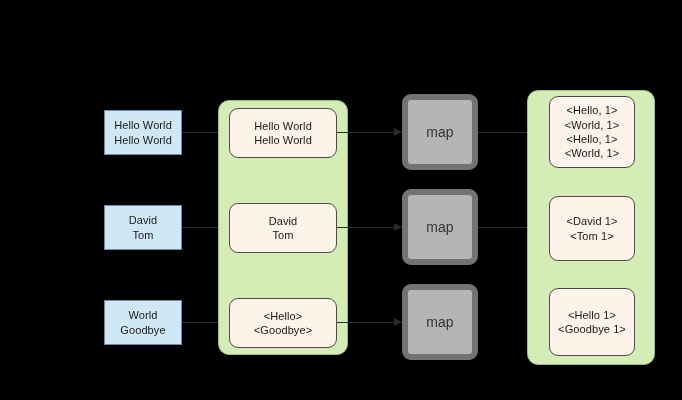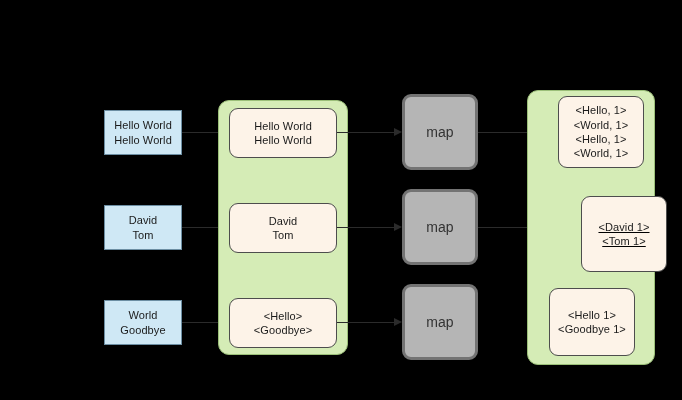--- a/index.html
+++ b/index.html
@@ -56,21 +56,21 @@
     display: flex;
     align-items: center;
     justify-content: center;
   }
 
   
   .map-box {
     position: absolute;
     box-sizing: border-box;
     background: #b5b5b5;
-    border: 3px solid #737373;
+    border: 6px solid #737373;
     border-radius: 9px;
     display: flex;
     align-items: center;
     justify-content: center;
   }
   .map-box .node-text {
     font-size: 14px;
     color: #333333;
   }
 
@@ -157,28 +157,28 @@
   </div>
 
   <div class="edge" style="left:478px; top:132px; width:66px;"></div>
   <div class="arrowhead" style="left:542px; top:128px;"></div>
 
   <div class="edge" style="left:478px; top:227px; width:66px;"></div>
   <div class="arrowhead" style="left:542px; top:223px;"></div>
 
   <div class="panel" style="left:527px; top:90px; width:128px; height:275px;"></div>
 
-  <div class="cream-box" style="left:549px; top:96px; width:86px; height:72px;margin-left:9px;">
+  <div class="cream-box" style="left:549px; top:96px; width:86px; height:72px;">
     <span class="node-text">&lt;Hello, 1&gt;
 &lt;World, 1&gt;
 &lt;Hello, 1&gt;
 &lt;World, 1&gt;</span>
   </div>
 
-  <div class="cream-box" style="left:581px; top:196px; width:86px; height:76px;text-decoration:underline;">
+  <div class="cream-box" style="left:549px; top:196px; width:86px; height:65px;">
     <span class="node-text">&lt;David 1&gt;
 &lt;Tom 1&gt;</span>
   </div>
 
   <div class="cream-box" style="left:549px; top:288px; width:86px; height:68px;align-items:center;">
     <span class="node-text">&lt;Hello 1&gt;
 &lt;Goodbye 1&gt;</span>
   </div>
 
 </div>

